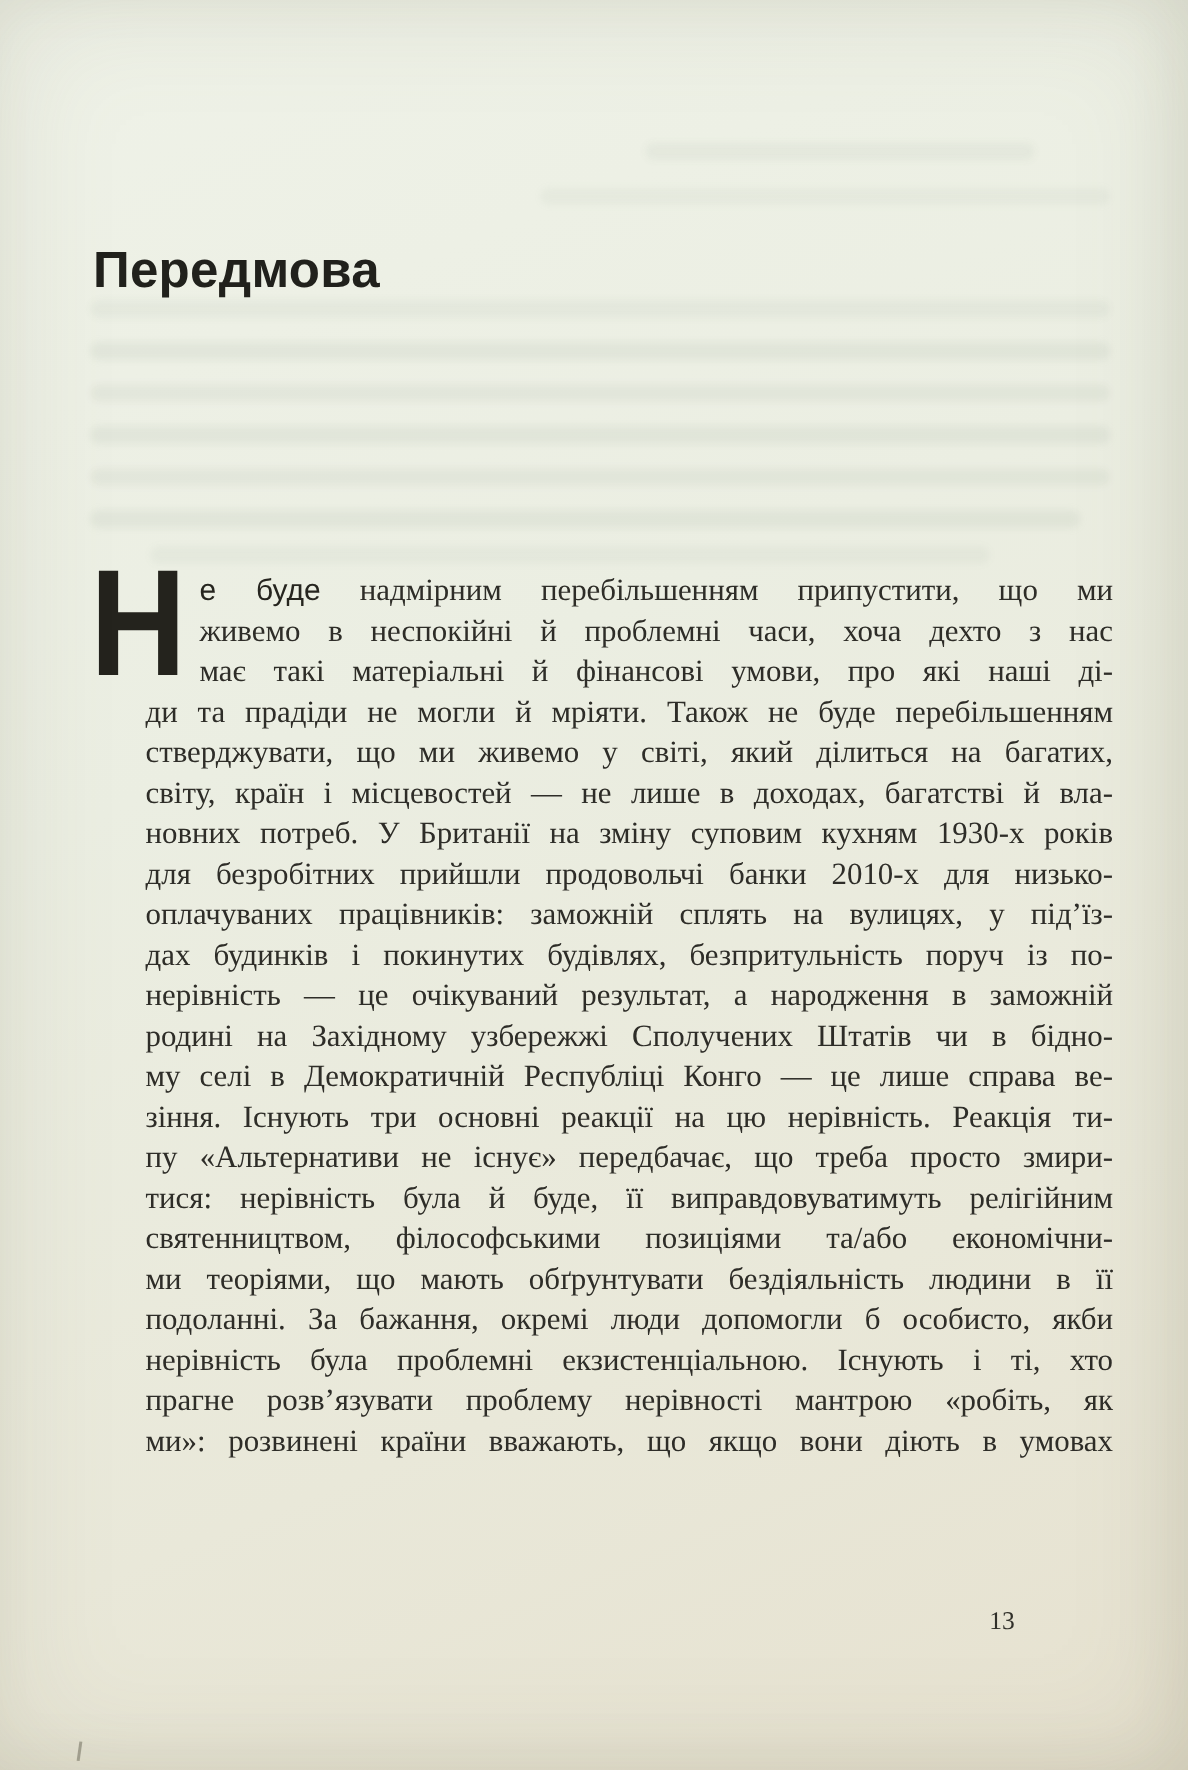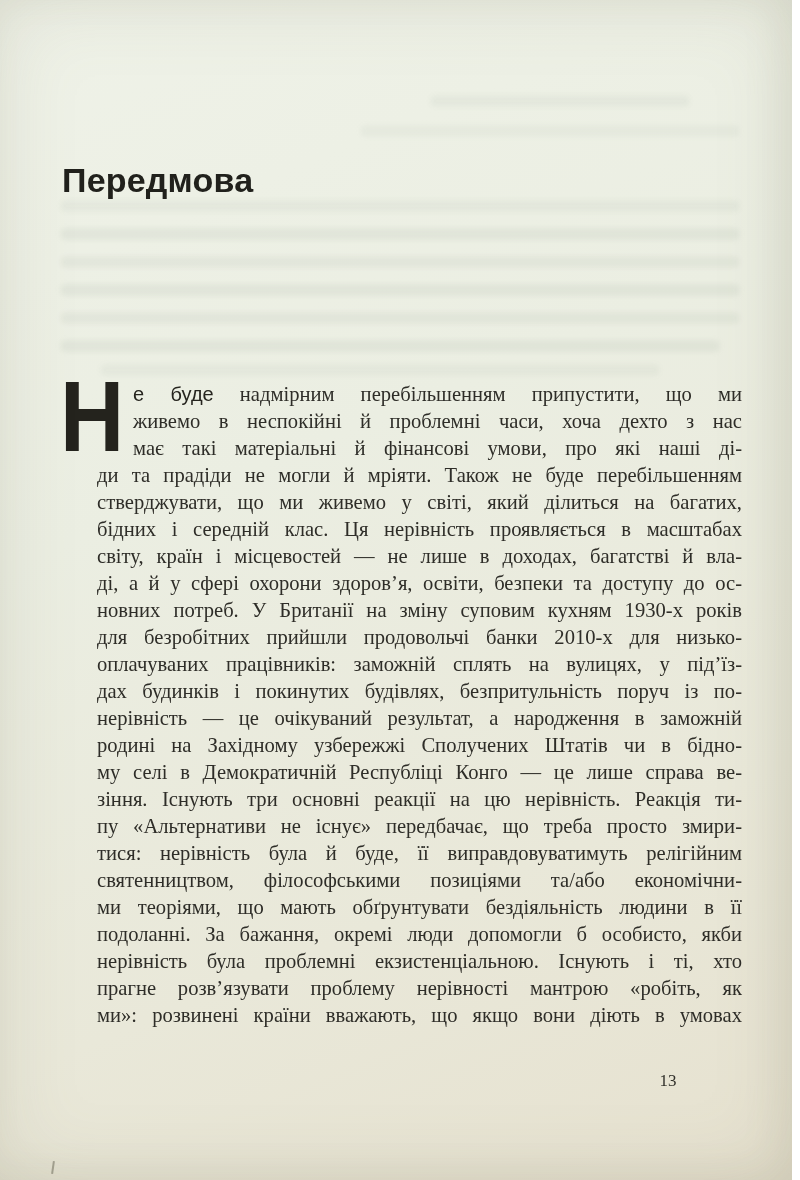--- a/index.html
+++ b/index.html
@@ -99,23 +99,21 @@
   <h1 class="heading">Передмова</h1>
 
   <div class="para">
     <span class="dropcap">Н</span>
 
     <div class="line indent"><b class="lead">е буде</b> <span>надмірним перебільшенням припустити, що ми</span></div>
     <div class="line indent">живемо в неспокійні й проблемні часи, хоча дехто з нас</div>
     <div class="line indent">має такі матеріальні й фінансові умови, про які наші ді-</div>
     <div class="line">ди та прадіди не могли й мріяти. Також не буде перебільшенням</div>
     <div class="line">стверджувати, що ми живемо у світі, який ділиться на багатих,</div>
-    <div class="line">бідних і середній клас. Ця нерівність проявляється в масштабах</div>
     <div class="line">світу, країн і місцевостей — не лише в доходах, багатстві й вла-</div>
-    <div class="line">ді, а й у сфері охорони здоров’я, освіти, безпеки та доступу до ос-</div>
     <div class="line">новних потреб. У Британії на зміну суповим кухням 1930-х років</div>
     <div class="line">для безробітних прийшли продовольчі банки 2010-х для низько-</div>
     <div class="line">оплачуваних працівників: заможній сплять на вулицях, у під’їз-</div>
     <div class="line">дах будинків і покинутих будівлях, безпритульність поруч із по-</div>
     <div class="line">нерівність — це очікуваний результат, а народження в заможній</div>
     <div class="line">родині на Західному узбережжі Сполучених Штатів чи в бідно-</div>
     <div class="line">му селі в Демократичній Республіці Конго — це лише справа ве-</div>
     <div class="line">зіння. Існують три основні реакції на цю нерівність. Реакція ти-</div>
     <div class="line">пу «Альтернативи не існує» передбачає, що треба просто змири-</div>
     <div class="line">тися: нерівність була й буде, її виправдовуватимуть релігійним</div>

